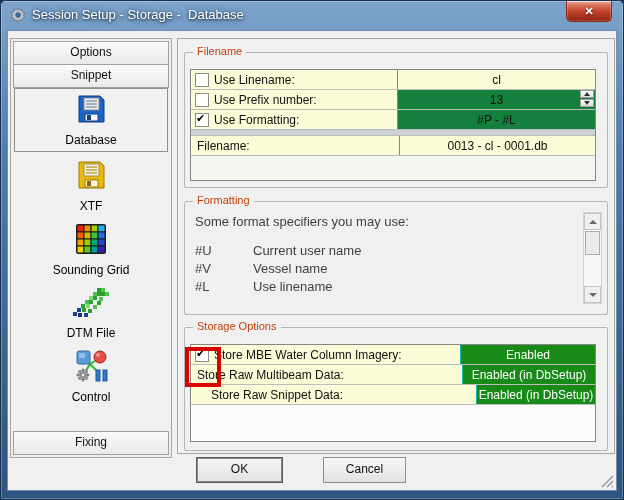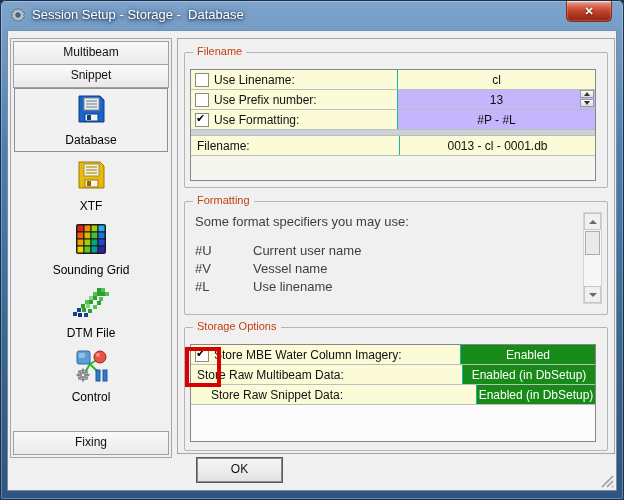--- a/index.html
+++ b/index.html
@@ -68,21 +68,21 @@
   .g-storage  { top:288px; height:122px; }
   
   .tbl { position:absolute; left:5px; top:16px; width:404px; border:1px solid #868686;
          display:flex; flex-direction:column; background:#F4F4EF; }
   .trow { display:flex; height:19px; border-bottom:1px solid #BCBCBC; flex:none; }
   .tcell { display:flex; align-items:center; overflow:hidden; }
   .tcell.lab { width:202px; border-right:1px solid #14b8a6; padding-left:4px; gap:5px; }
   .g-storage .tcell.lab { width:265px; }
   .tcell.val { flex:1; justify-content:center; position:relative; }
   .yellow { background:#FBFBD7; }
-  .white  { background:#c4b5fd; }
+  .white  { background:#15803d; }
   .green  { background:#178A17; color:#ffffff; }
   .tsep   { height:5px; background:#CDD2D8; border-bottom:1px solid #BCBCBC; flex:none; }
   .tfill  { flex:1; background:#F6F6F1; }
   .tfill.w{ background:#FBFBFB; }
   .cb { width:12px; height:12px; flex:none; background:#fff; border:1px solid #8A8A8A; position:relative; cursor:pointer; }
   .cb.checked::after { content:"✔"; position:absolute; top:-2px; left:0; font-size:11px; color:#000; }
   
   .spin { position:absolute; right:1px; top:0; width:14px; height:17px; display:flex; flex-direction:column; gap:1px; }
   .spin-b { flex:1; border:1px solid #9A9A9A; background:linear-gradient(#FDFDFD,#DEDEDE);
             display:flex; align-items:center; justify-content:center; cursor:pointer; }
@@ -127,21 +127,21 @@
     </span>
     <span class="title-text">Session Setup - Storage -  Database</span>
     <div class="close-btn">
       <span class="close-glyph">✕</span>
     </div>
   </div>
 
   <div class="client">
 
     <div class="sidebar">
-      <div class="side-btn planning">Multibeam</div>
+      <div class="side-btn planning">Options</div>
       <div class="side-btn storage">Snippet</div>
 
       <div class="side-item selected" style="top:49px;height:62px;">
         <span>
           <svg width="32" height="32" viewBox="0 0 32 32">
             <path d="M4 3 h21 l4 4 v22 h-25 z" fill="#1A63C8" stroke="#0C3D85"></path>
             <rect x="9" y="5" width="15" height="12" fill="#EDEDED" stroke="#8A8A8A"></rect>
             <rect x="11" y="7" width="11" height="2" fill="#A8B2BC"></rect>
             <rect x="11" y="10" width="11" height="2" fill="#A8B2BC"></rect>
             <rect x="11" y="13" width="11" height="2" fill="#A8B2BC"></rect>
@@ -370,20 +370,21 @@
             </div>
           </div>
           <div class="tfill w"></div>
         </div>
       </div>
 
       <div class="red-box"></div>
     </div>
 
     <div class="btn ok">OK</div>
+    <div class="btn cancel">Cancel</div>
 
     <span class="grip">
       <svg width="14" height="14" viewBox="0 0 14 14">
         <g stroke="#9A9A9A" stroke-width="1.6">
           <line x1="13" y1="2" x2="2" y2="13"></line>
           <line x1="13" y1="7" x2="7" y2="13"></line>
           <line x1="13" y1="12" x2="12" y2="13"></line>
         </g>
       </svg>
     </span>

